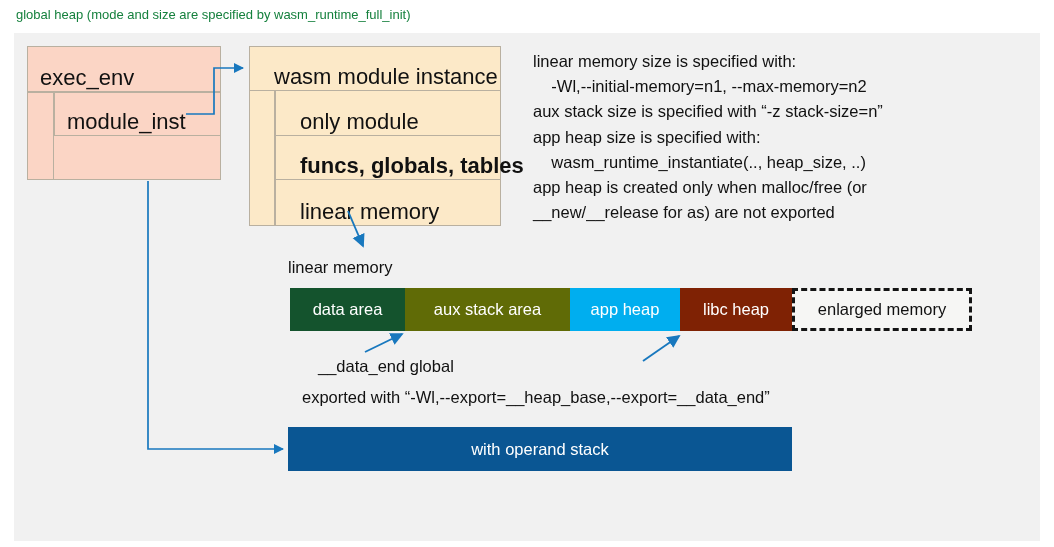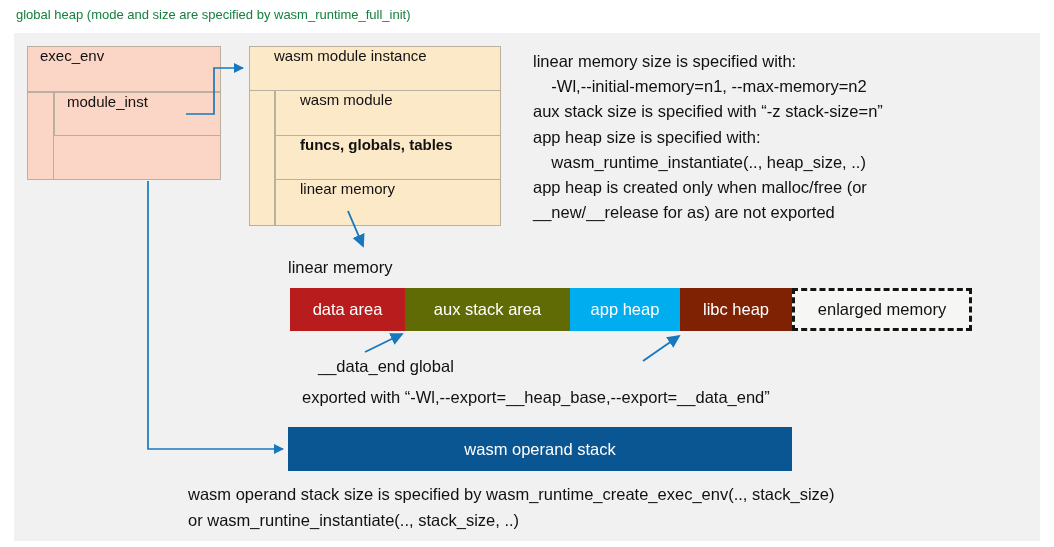--- a/index.html
+++ b/index.html
@@ -20,22 +20,22 @@
   .panel{
     position:absolute;left:14px;top:33px;width:1026px;height:508px;
     background:#f1f1f1;
   }
 
   
   .box{position:absolute;box-sizing:border-box;border:1px solid #b9b0a0;}
   .box-row{
     position:absolute;box-sizing:border-box;
     border:1px solid #b9b0a0;
-    display:flex;align-items:flex-start;
-    font-size:15px;white-space:nowrap;
+    display:flex;align-items:flex-end;
+    font-size:22px;white-space:nowrap;
   }
   .box-row .lbl{padding-left:12px;}
 
   .pink{background:#fbd5c5;}
   .cream{background:#fce9c8;padding-left:12px;}
 
   
   #exec-env-group{left:27px;top:46px;width:194px;height:134px;}
   #exec-env-title{left:27px;top:46px;width:194px;height:46px;}
   #module-inst-indent{left:27px;top:92px;width:27px;height:88px;}
@@ -111,64 +111,62 @@
   <div class="box-row pink" id="module-inst-row">
     <span class="lbl">module_inst</span>
   </div>
 
   <div class="box cream" id="wmi-group"></div>
   <div class="box-row cream" id="wmi-title">
     <span class="lbl">wasm module instance</span>
   </div>
   <div class="box-row cream" id="wmi-indent"></div>
   <div class="box-row cream" id="wasm-module-row">
-    <span class="lbl">wasm module</span>
+    <span class="lbl">only module</span>
   </div>
   <div class="box-row cream" id="funcs-row">
     <span class="lbl">funcs, globals, tables</span>
   </div>
   <div class="box-row cream" id="linear-memory-row">
     <span class="lbl">linear memory</span>
   </div>
 
   <div class="side-text">linear memory size is specified with:
     -Wl,--initial-memory=n1, --max-memory=n2
 aux stack size is specified with “-z stack-size=n”
 app heap size is specified with:
     wasm_runtime_instantiate(.., heap_size, ..)
 app heap is created only when malloc/free (or
 __new/__release for as) are not exported</div>
 
   <div class="lm-caption">linear memory</div>
   <div class="membar" id="membar" style="width: 700px;">
-      <div class="seg" style="left: 0px; width: 115px; background: #b91c1c;">
+      <div class="seg" style="left: 0px; width: 115px; background: #14532d;">
         <span>data area</span>
       </div>
       <div class="seg" style="left: 280px; width: 110px; background: rgb(0, 174, 239);">
         <span>app heap</span>
       </div>
       <div class="seg" style="left: 115px; width: 165px; background: rgb(96, 107, 6);">
         <span>aux stack area</span>
       </div>
       <div class="seg" style="left: 390px; width: 112px; background: rgb(127, 34, 4);">
         <span>libc heap</span>
       </div>
       <div class="seg dashed" style="left: 502px; width: 180px;">
         <span>enlarged memory</span>
       </div>
     </div>
 
   <div class="ann" id="ann-data-end">__data_end global</div>
   <div class="ann" id="ann-export">exported with “-Wl,--export=__heap_base,--export=__data_end”</div>
 
   <div id="operand-stack">
-    <span>wasm operand stack</span>
+    <span>with operand stack</span>
   </div>
-  <div class="bottom-text">wasm operand stack size is specified by wasm_runtime_create_exec_env(.., stack_size)
-or wasm_runtine_instantiate(.., stack_size, ..)</div>
 
   <svg id="wires" viewBox="0 0 1054 547" xmlns="http://www.w3.org/2000/svg">
     <defs>
       <marker id="ah" markerWidth="7" markerHeight="7" refX="5.4" refY="3" orient="auto">
         <path d="M0,0 L6,3 L0,6 z" fill="#1878be"></path>
       </marker>
       <marker id="ah2" markerWidth="8" markerHeight="8" refX="6" refY="3.4" orient="auto">
         <path d="M0,0 L7,3.4 L0,6.8 z" fill="#1878be"></path>
       </marker>
     </defs>

